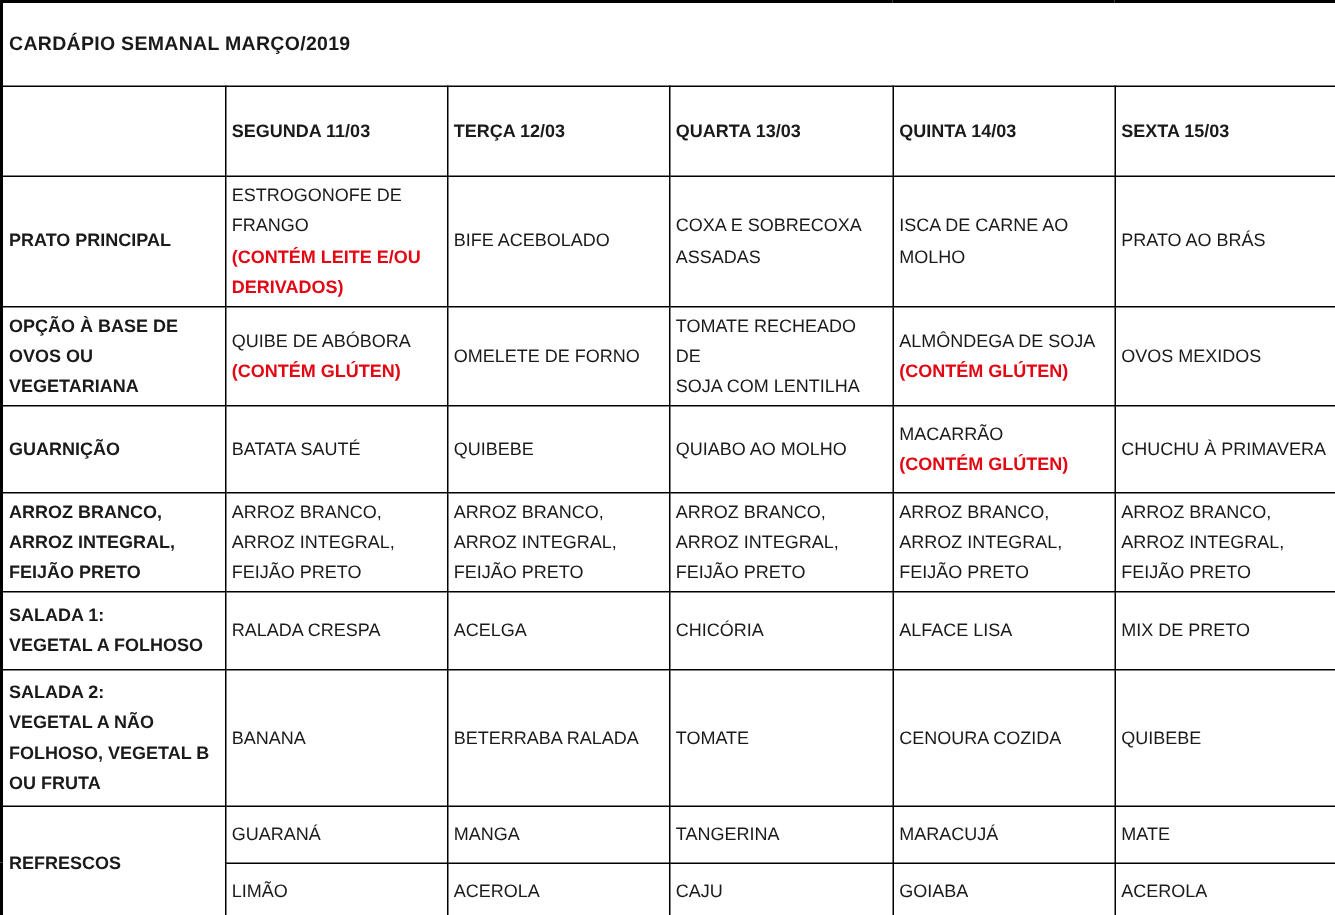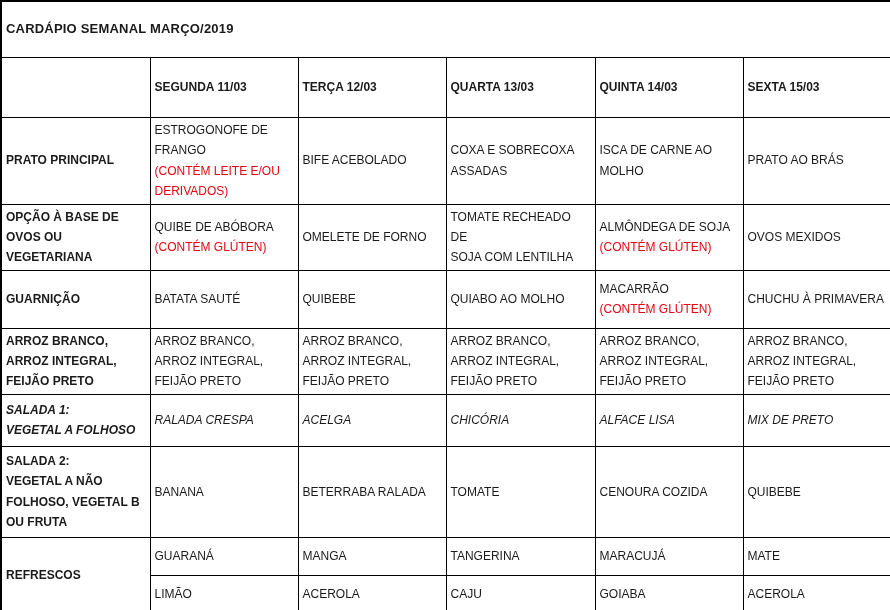--- a/index.html
+++ b/index.html
@@ -27,30 +27,30 @@
     overflow: hidden;
   }
   tr.r-title td {
     font-weight: bold;
     font-size: 13px;
     letter-spacing: .2px;
   }
   tr.r-header td { font-weight: bold; }
   td.label-cell { font-weight: bold; }
   span.t, span.alert { display: block; white-space: pre-line; }
-  span.alert { color: var(--alert); font-weight: normal; }
+  span.alert { color: var(--alert); font-weight: bold; }
   span.alert:empty, span.t:empty { display: none; }
   
   tr.r-title  { height: 56px; }
   tr.r-header { height: 60px; }
   tr.r0 { height: 87px; }
   tr.r1 { height: 59px; }
   tr.r2 { height: 58px; }
   tr.r3 { height: 66px; }
-  tr.r4 { height: 52px; font-style: italic; }
+  tr.r4 { height: 52px; }
   tr.r5 { height: 91px; }
   tr.r6a { height: 38px; }
   tr.r6b { height: 38px; }
 </style>
 </head>
 <body>
 
 <table class="menu">
   <colgroup>
     <col style="width:149px">

